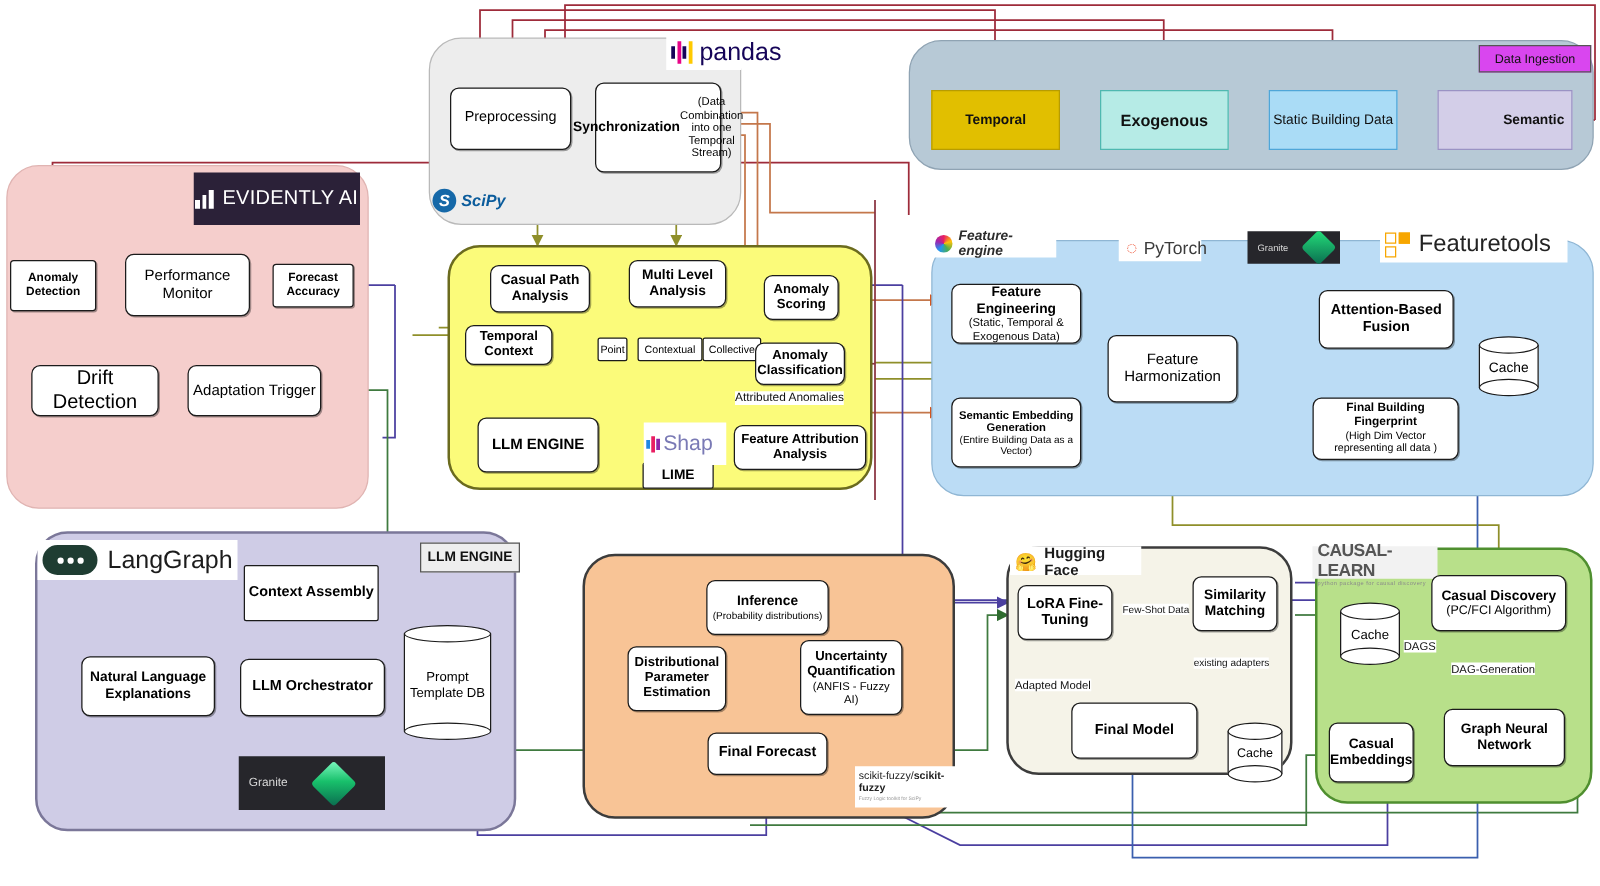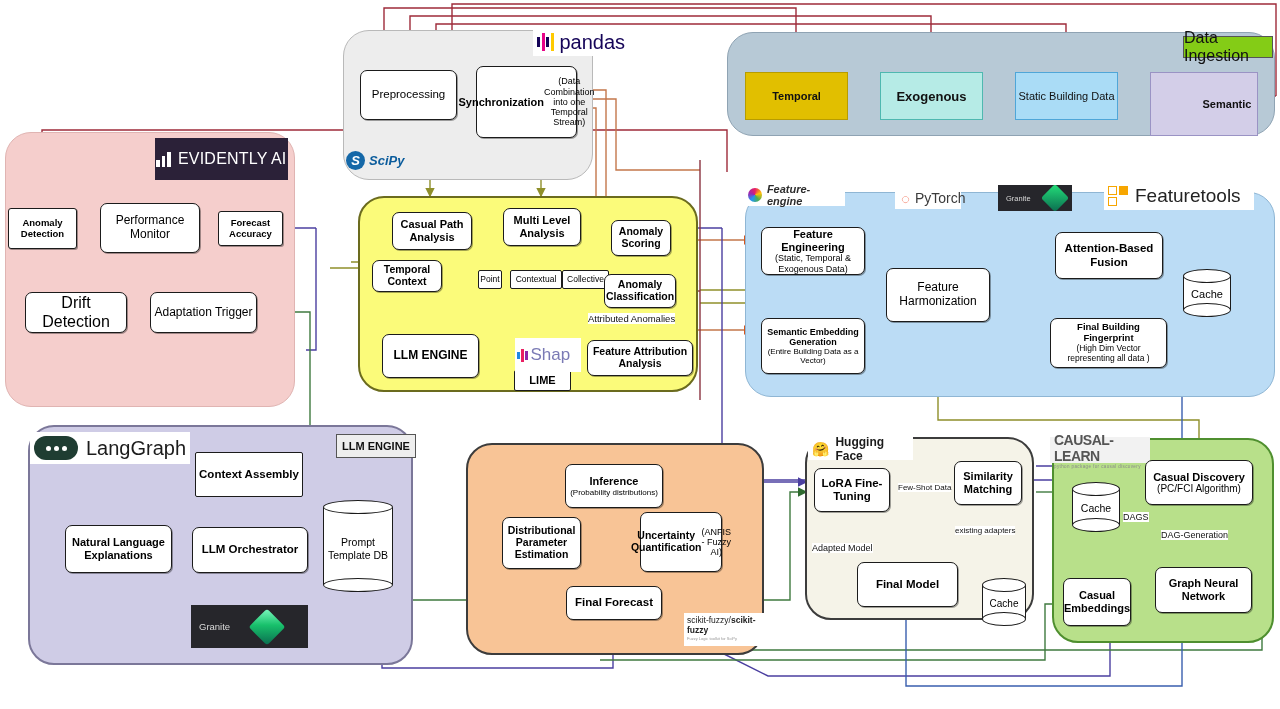--- a/index.html
+++ b/index.html
@@ -30,22 +30,22 @@
   .bold{font-weight:bold;}
   
   .chip{position:absolute;box-sizing:border-box;display:flex;
         align-items:center;justify-content:center;font-size:11px;
         font-weight:bold;color:#111;text-align:center;}
   .chip.temporal{background:#e1bf00;border:1px solid #b79c00;}
   .chip.exo{background:#b6ebe6;border:1px solid #4fb8b0;font-size:13px;}
   .chip.static{background:#aadcf6;border:1px solid #4fa6d8;font-weight:normal;}
   .chip.sem{background:#d3cee8;border:1px solid #9a93c4;}
   
-  .tag{position:absolute;background:#84cc16;border:1px solid #555;
-       font-size:16px;color:#111;display:flex;align-items:center;
+  .tag{position:absolute;background:#d946ef;border:1px solid #555;
+       font-size:10px;color:#111;display:flex;align-items:center;
        justify-content:center;box-sizing:border-box;}
   .tag.bold{font-weight:bold;font-size:11px;background:#eee;}
   
   .ftxt{position:absolute;font-size:9.5px;color:#111;background:#fff;
         white-space:nowrap;}
   .ftxt.nb{background:transparent;}
   
   .cyl{position:absolute;}
   .cyl .body{position:absolute;left:0;right:0;top:7px;bottom:7px;
              background:#fff;border-left:1.5px solid #1b1b1b;
@@ -229,21 +229,21 @@
       <path stroke="#111" d="M1096,578 L1096,534" marker-end="url(#ar-blk)"></path>
     </g>
   </svg>
 
   <div class="panel p-ingest" style="left:727px;top:32px;width:548px;height:104px;">
   </div>
   <div class="tag" style="left:1183px;top:36px;width:90px;height:22px;">Data Ingestion</div>
   <div class="chip temporal" style="left:745px;top:72px;width:103px;height:48px;">Temporal</div>
   <div class="chip exo" style="left:880px;top:72px;width:103px;height:48px;">Exogenous</div>
   <div class="chip static" style="left:1015px;top:72px;width:103px;height:48px;">Static Building Data</div>
-  <div class="chip sem" style="left:1150px;top:72px;width:108px;height:64px;padding-left:46px;">Semantic</div>
+  <div class="chip sem" style="left:1150px;top:72px;width:108px;height:48px;padding-left:46px;">Semantic</div>
 
   <div class="panel p-pandas" style="left:343px;top:30px;width:250px;height:150px;"></div>
   <div class="logo logo-pandas" style="left:533px;top:28px;width:60px;height:28px;">
     <span class="pd">
       <i style="height:10px;background:#150458;"></i>
       <i style="height:18px;background:#e70488;"></i>
       <i style="height:10px;background:#150458;"></i>
       <i style="height:18px;background:#ffca00;"></i>
     </span>
     <span>pandas</span>
@@ -408,21 +408,21 @@
   </div>
 
   <div class="panel p-orange" style="left:466px;top:443px;width:298px;height:212px;"></div>
   <div class="box" style="left:565px;top:464px;width:98px;height:44px;flex-direction:column;">
     <span class="bold">Inference</span>
     <span class="sub" style="font-size:8px;">(Probability distributions)</span>
   </div>
   <div class="box" style="left:502px;top:517px;width:79px;height:52px;font-size:10.5px;font-weight:bold;">
     <span>Distributional Parameter Estimation</span>
   </div>
-  <div class="box" style="left:640px;top:512px;width:82px;height:60px;flex-direction:row;text-align:center;">
+  <div class="box" style="left:640px;top:512px;width:82px;height:60px;flex-direction:column;text-align:center;">
     <span class="bold" style="font-size:10.5px;">Uncertainty Quantification</span>
     <span class="sub" style="font-size:9px;">(ANFIS - Fuzzy AI)</span>
   </div>
   <div class="box" style="left:566px;top:586px;width:96px;height:34px;font-size:11.5px;font-weight:bold;">
     <span>Final Forecast</span>
   </div>
   <div class="logo logo-skf" style="left:684px;top:613px;width:80px;height:33px;">
     <span class="skf1">
       <span>scikit-fuzzy/</span><b>scikit-fuzzy</b>
     </span>

